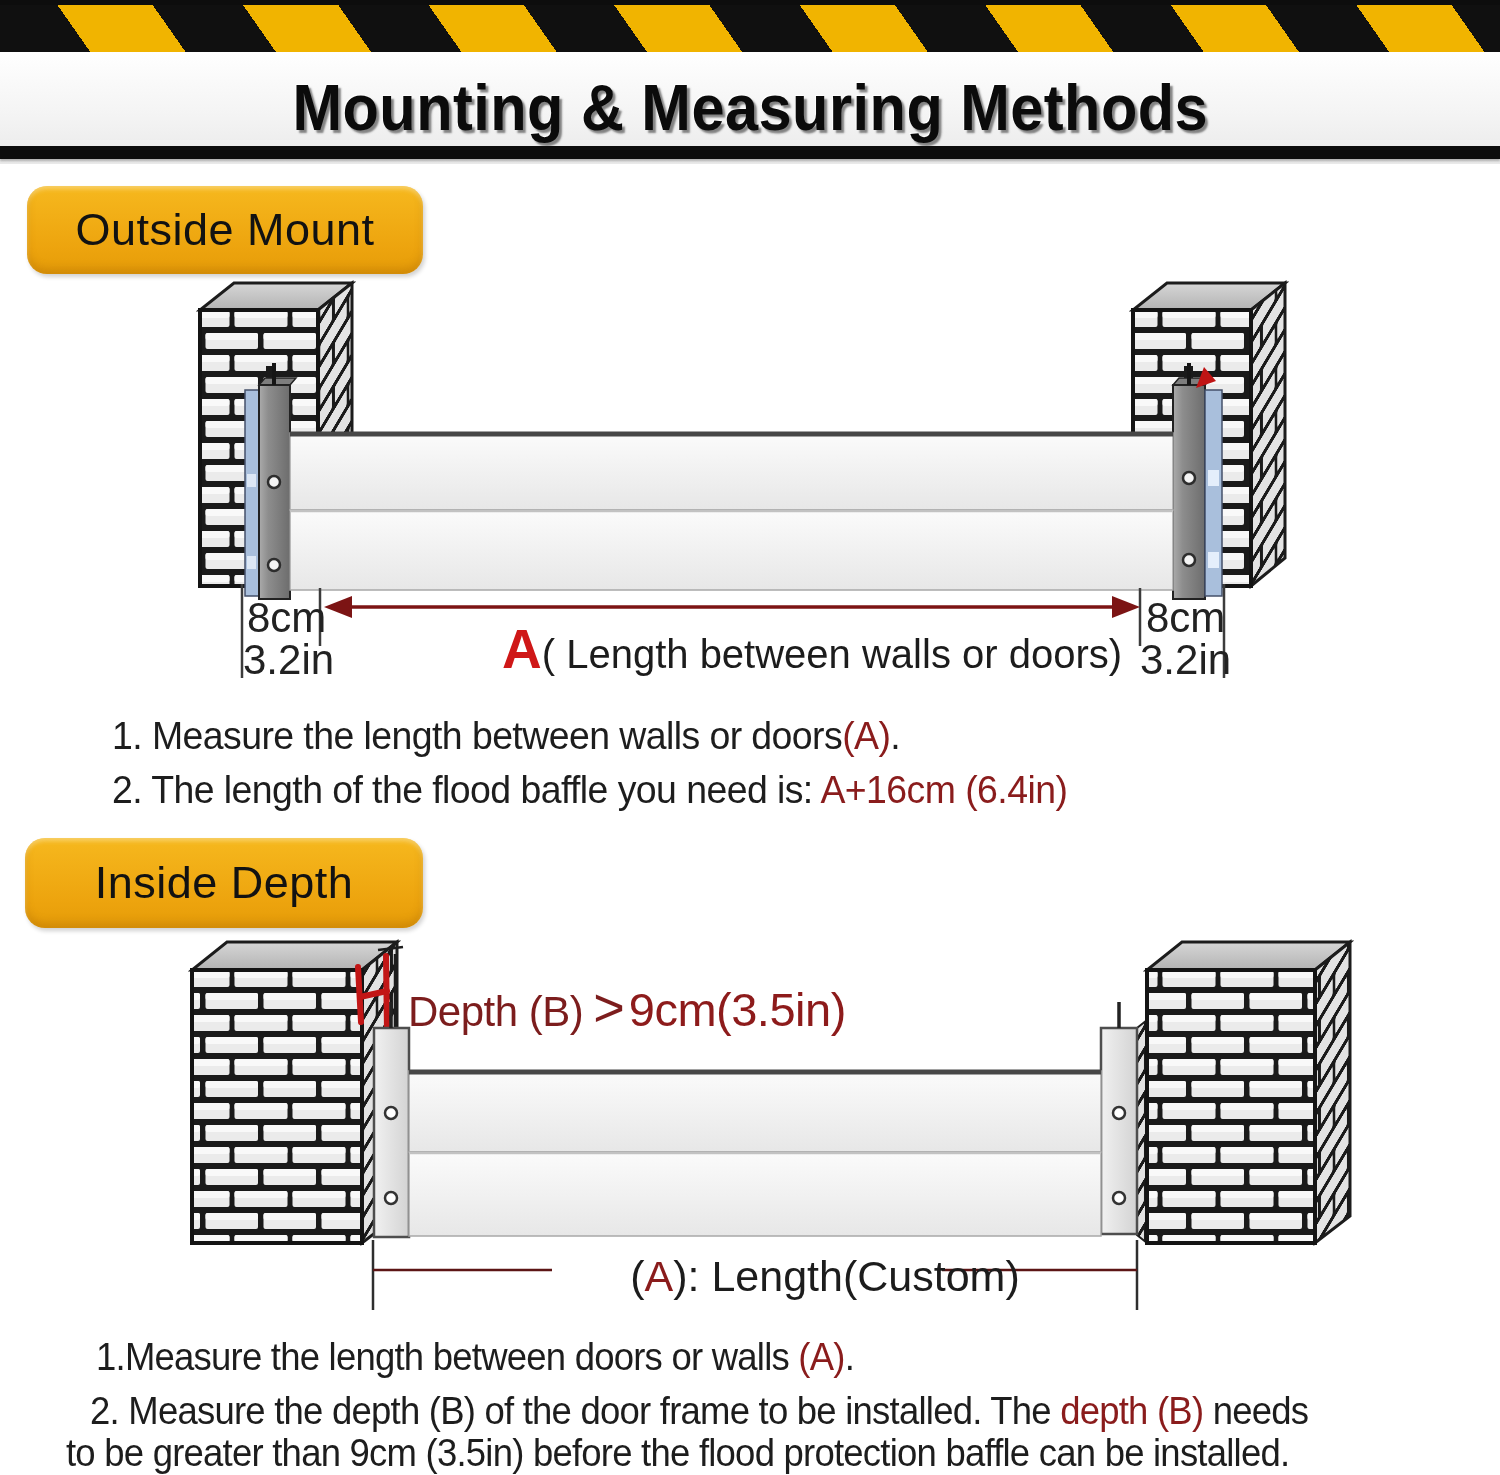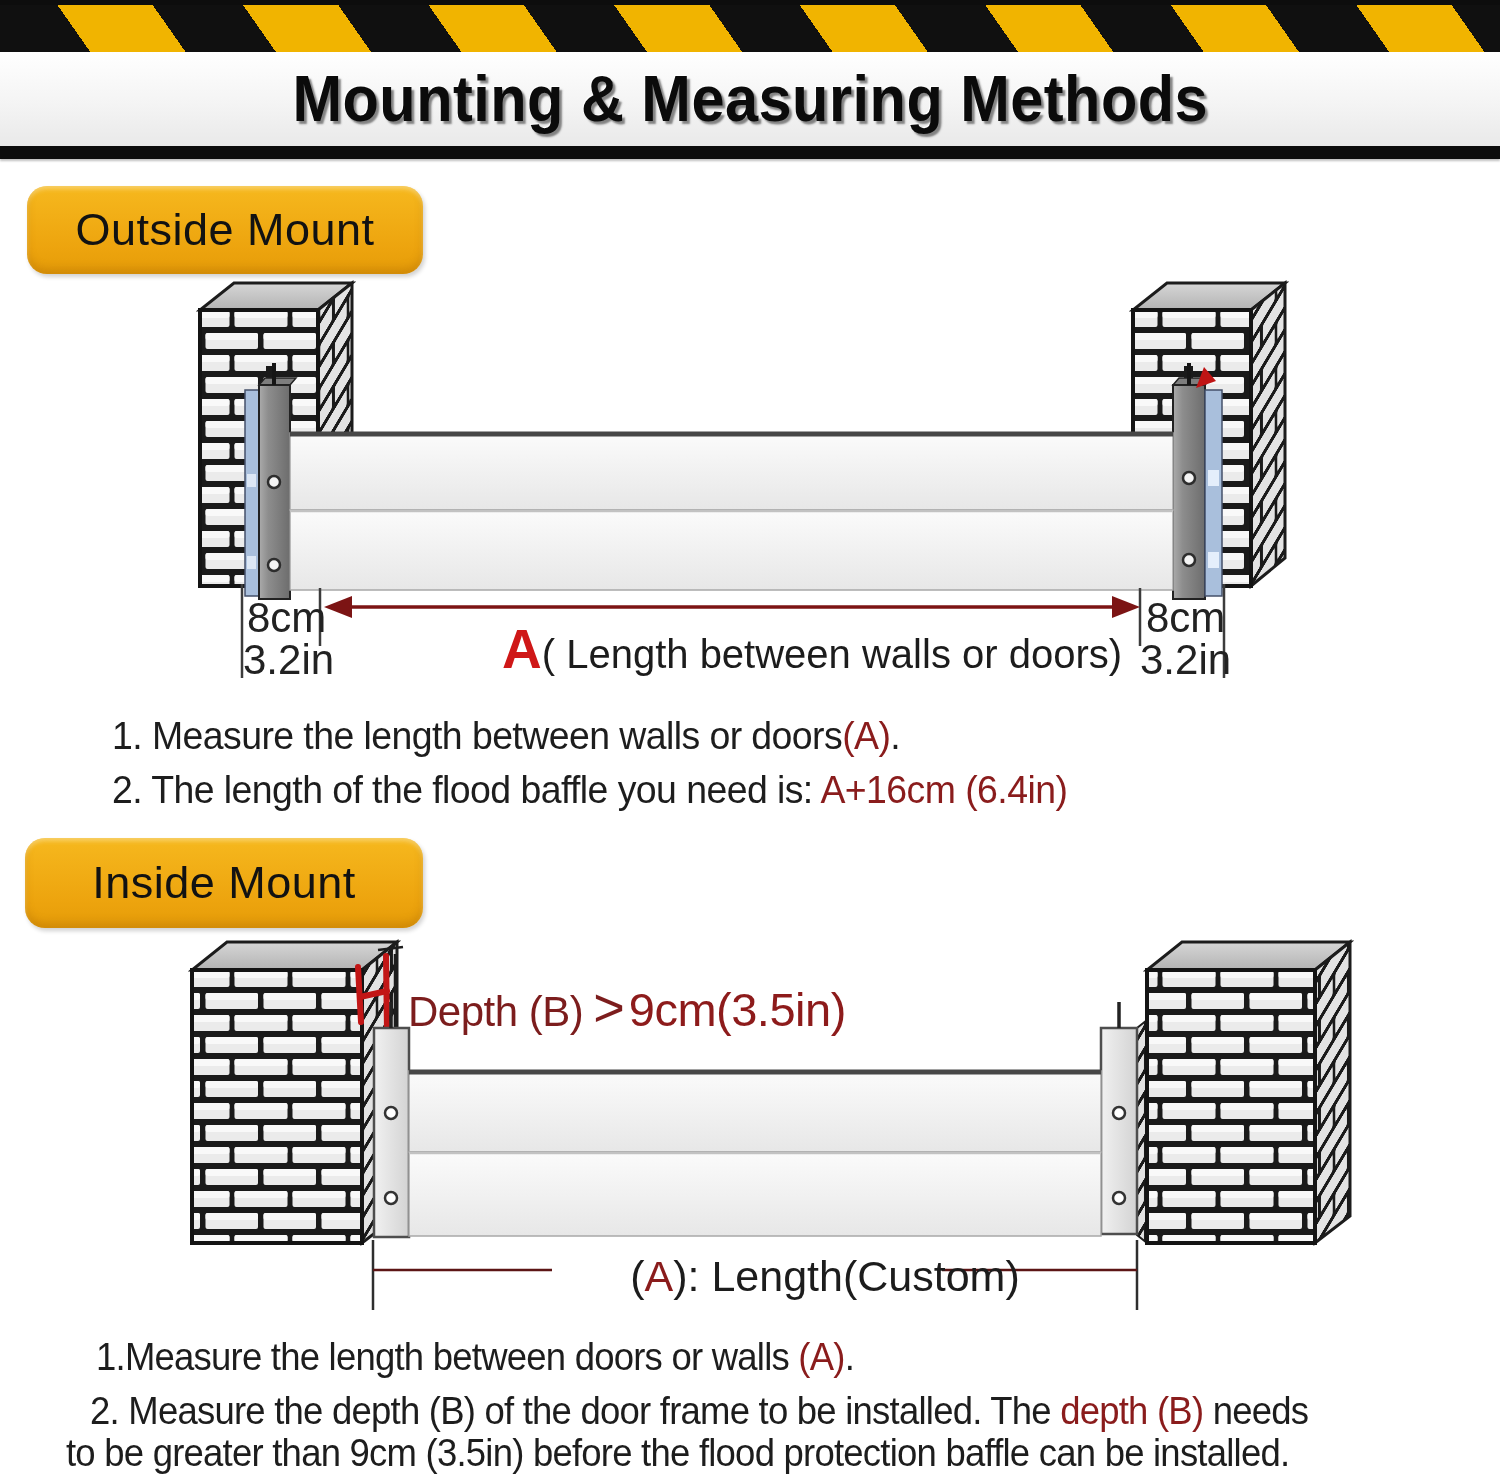--- a/index.html
+++ b/index.html
@@ -11,21 +11,21 @@
   .art { position:absolute; left:0; top:0; width:1500px; height:1475px; }
 
   
   .caution {
     position:absolute; top:0; left:0; width:100%; height:52px;
     border-top:5px solid #0d0d0d;
     background:repeating-linear-gradient(55deg, #101010 0 74px, #f1b400 74px 152px);
     box-shadow:0 2px 4px rgba(0,0,0,.35);
   }
   .title-band {
-    position:absolute; top:52px; left:0; width:100%; height:94px;
+    position:absolute; top:52px; left:0; width:100%; height:112px;
     background:linear-gradient(180deg,#ffffff 0%,#f4f4f4 55%,#e9e9e9 100%);
     display:flex; align-items:center; justify-content:center;
   }
   .title-band h1 {
     font-size:64px; font-weight:bold; color:#0b0b0b; white-space:nowrap;
     transform:scaleX(.93); letter-spacing:0.5px;
     text-shadow:3px 3px 2px rgba(110,110,110,.85), -1px -1px 0 rgba(255,255,255,.9);
   }
   .black-bar { position:absolute; top:146px; left:0; width:100%; height:13px; background:#0c0c0c;
     box-shadow:0 2px 2px rgba(0,0,0,.25); }
@@ -238,21 +238,21 @@
   </div>
 
   <div class="txt instr" style="left:112px; top:714px;">
     <span>1. Measure the length between walls or doors</span><span class="hl">(A)</span><span>.</span>
   </div>
   <div class="txt instr" style="left:112px; top:768px;">
     <span>2. The length of the flood baffle you need is: </span><span class="hl">A+16cm (6.4in)</span>
   </div>
 
   <div class="tag" id="tag-inside">
-    <span>Inside Mount</span>
+    <span>Inside Depth</span>
   </div>
 
   <div class="txt depth-label" style="left:408px; top:946px;">
     <span class="d1">Depth (B)</span>
     <span class="d2">&gt;</span>
     <span class="d3">9cm(3.5in)</span>
   </div>
 
   <div class="txt center-label" style="left:373px; top:1252px; width:904px;">
     <span>(</span><span class="hl">A</span><span>): Length(Custom)</span>

